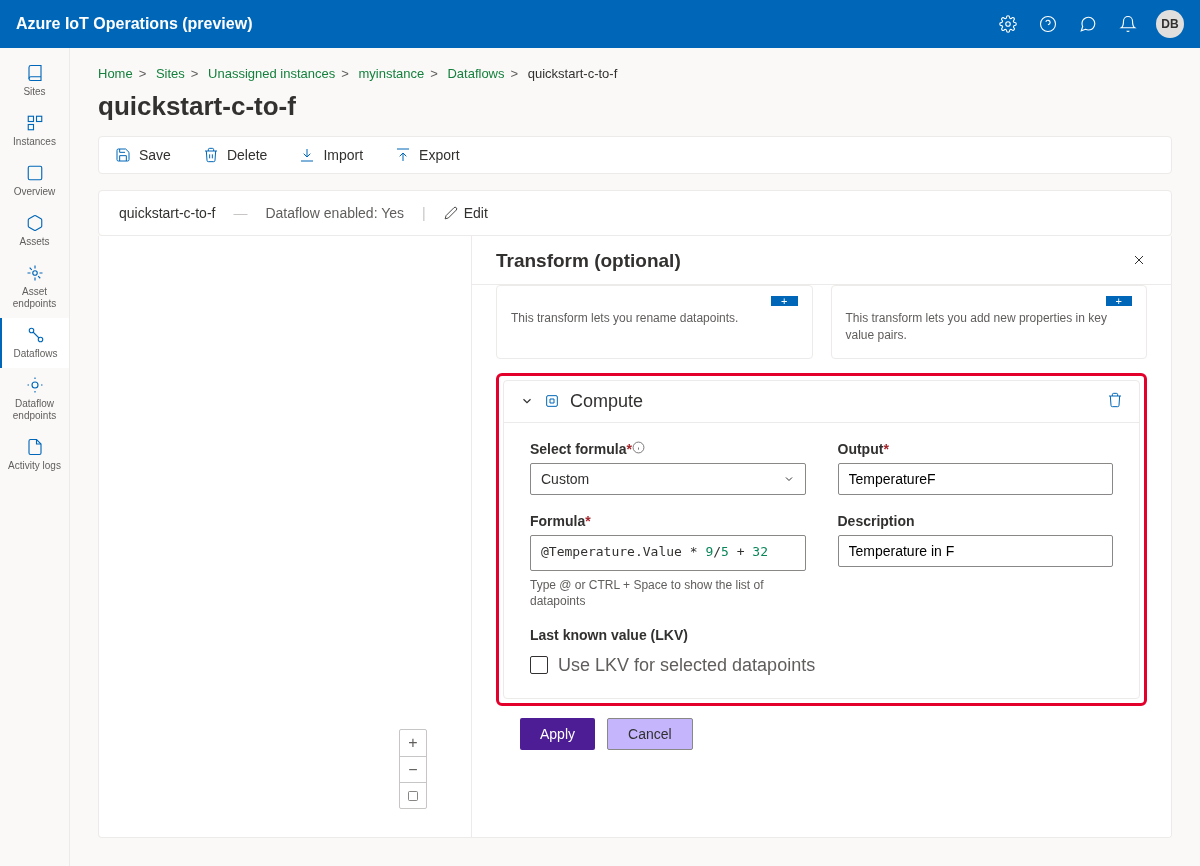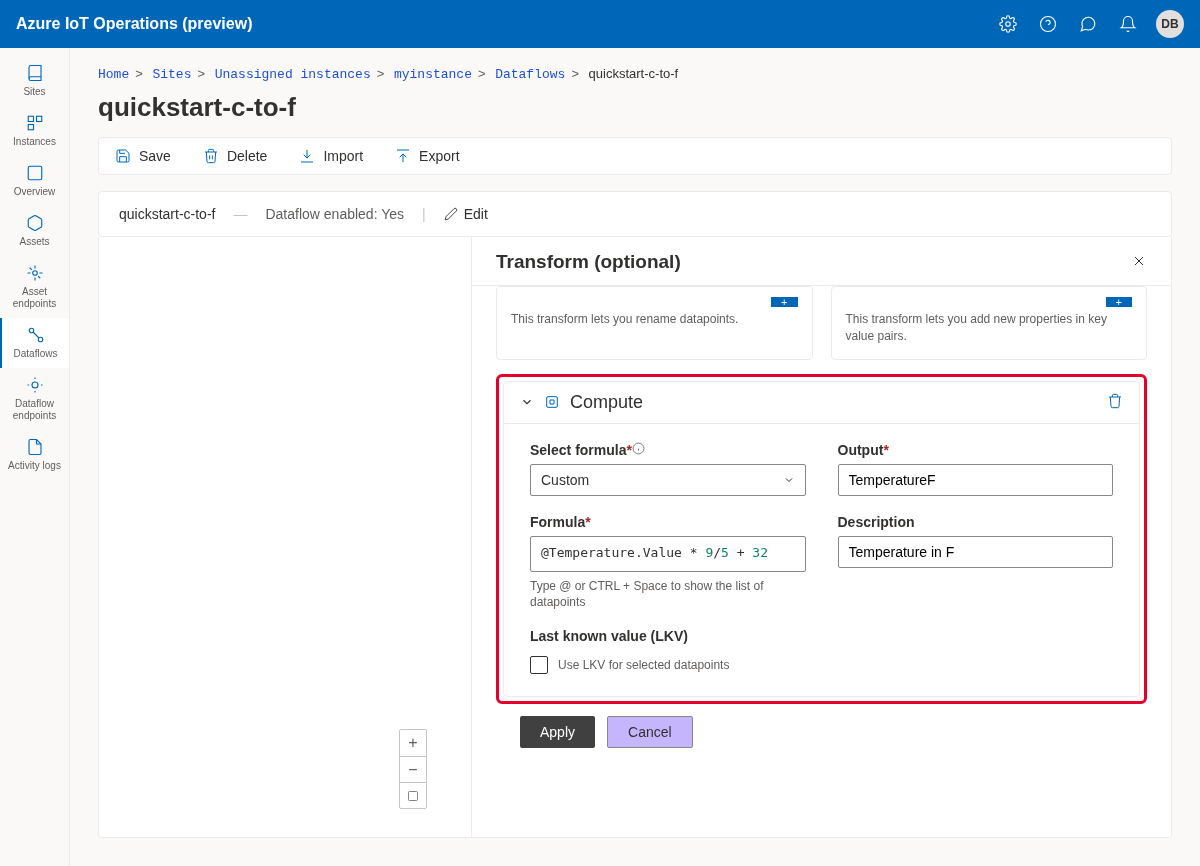--- a/index.html
+++ b/index.html
@@ -18,21 +18,21 @@
 
 
 .leftnav { width: 70px; background: #faf9f8; border-right: 1px solid #edebe9; display: flex; flex-direction: column; padding-top: 8px; }
 .navitem { display: flex; flex-direction: column; align-items: center; padding: 8px 4px; font-size: 10px; color: #605e5c; cursor: pointer; gap: 4px; text-align: center; line-height: 1.2; }
 .navitem.active { background: #fff; border-left: 2px solid #0067b8; }
 .navitem svg { width: 18px; height: 18px; stroke: #0067b8; fill: none; stroke-width: 1.5; }
 
 
 .main { flex: 1; display: flex; flex-direction: column; overflow: hidden; }
 .crumbs { padding: 18px 28px 4px; font-size: 13px; color: #323130; }
-.crumbs a { color: #1d4ed8; text-decoration: none; cursor: pointer; font-family: Liberation Mono, monospace; }
+.crumbs a { color: #15803d; text-decoration: none; cursor: pointer; }
 .crumbs .sep { color: #605e5c; margin: 0 6px; }
 .pagetitle { font-size: 26px; font-weight: 600; padding: 6px 28px 14px; }
 
 .toolbar { margin: 0 28px; background: #fff; border: 1px solid #edebe9; border-radius: 4px; padding: 10px 16px; display: flex; gap: 32px; }
 .tbtn { display: flex; align-items: center; gap: 8px; cursor: pointer; font-size: 14px; color: #323130; }
 .tbtn svg { width: 16px; height: 16px; stroke: #0067b8; fill: none; stroke-width: 1.5; }
 
 .statusbar { margin: 16px 28px 0; background: #fff; border: 1px solid #edebe9; border-radius: 4px; padding: 14px 20px; display: flex; align-items: center; gap: 18px; font-size: 14px; color: #605e5c; }
 .statusbar .name { color: #323130; }
 .statusbar .vdiv { color: #c8c6c4; }
@@ -79,25 +79,25 @@
 .select svg { width: 12px; height: 12px; stroke: #323130; fill: none; stroke-width: 2; }
 .codein { width: 100%; min-height: 36px; border: 1px solid #8a8886; border-radius: 2px; padding: 8px 10px; font-family: Consolas, monospace; font-size: 13px; background: #fff; }
 .codein .at { color: #323130; }
 .codein .num { color: #098658; }
 .codein .op { color: #323130; }
 .hint { font-size: 12px; color: #605e5c; margin-top: 6px; line-height: 1.35; }
 .full { grid-column: 1 / -1; }
 .lkv-title { font-size: 14px; font-weight: 600; margin-bottom: 12px; }
 .chk-row { display: flex; align-items: center; gap: 10px; }
 .chk { width: 18px; height: 18px; border: 1px solid #323130; border-radius: 2px; cursor: pointer; }
-.chk-label { font-size: 12px; color: #605e5c; }
+.chk-label { font-size: 18px; color: #605e5c; }
 
 .panel-footer { padding: 12px 24px 28px; display: flex; gap: 12px; }
 .btn { height: 32px; padding: 0 20px; border-radius: 2px; font-size: 14px; cursor: pointer; display: flex; align-items: center; }
-.btn.primary { background: #404040; color: #fff; border: none; }
+.btn.primary { background: #4c1d95; color: #fff; border: none; }
 .btn.secondary { background: #c4b5fd; border: 1px solid #8a8886; color: #323130; }
 </style>
 </head>
 <body>
 
 <div class="app">
 
   <div class="topbar">
     <div class="title">Azure IoT Operations (preview)</div>
     <div class="iconbtn">

